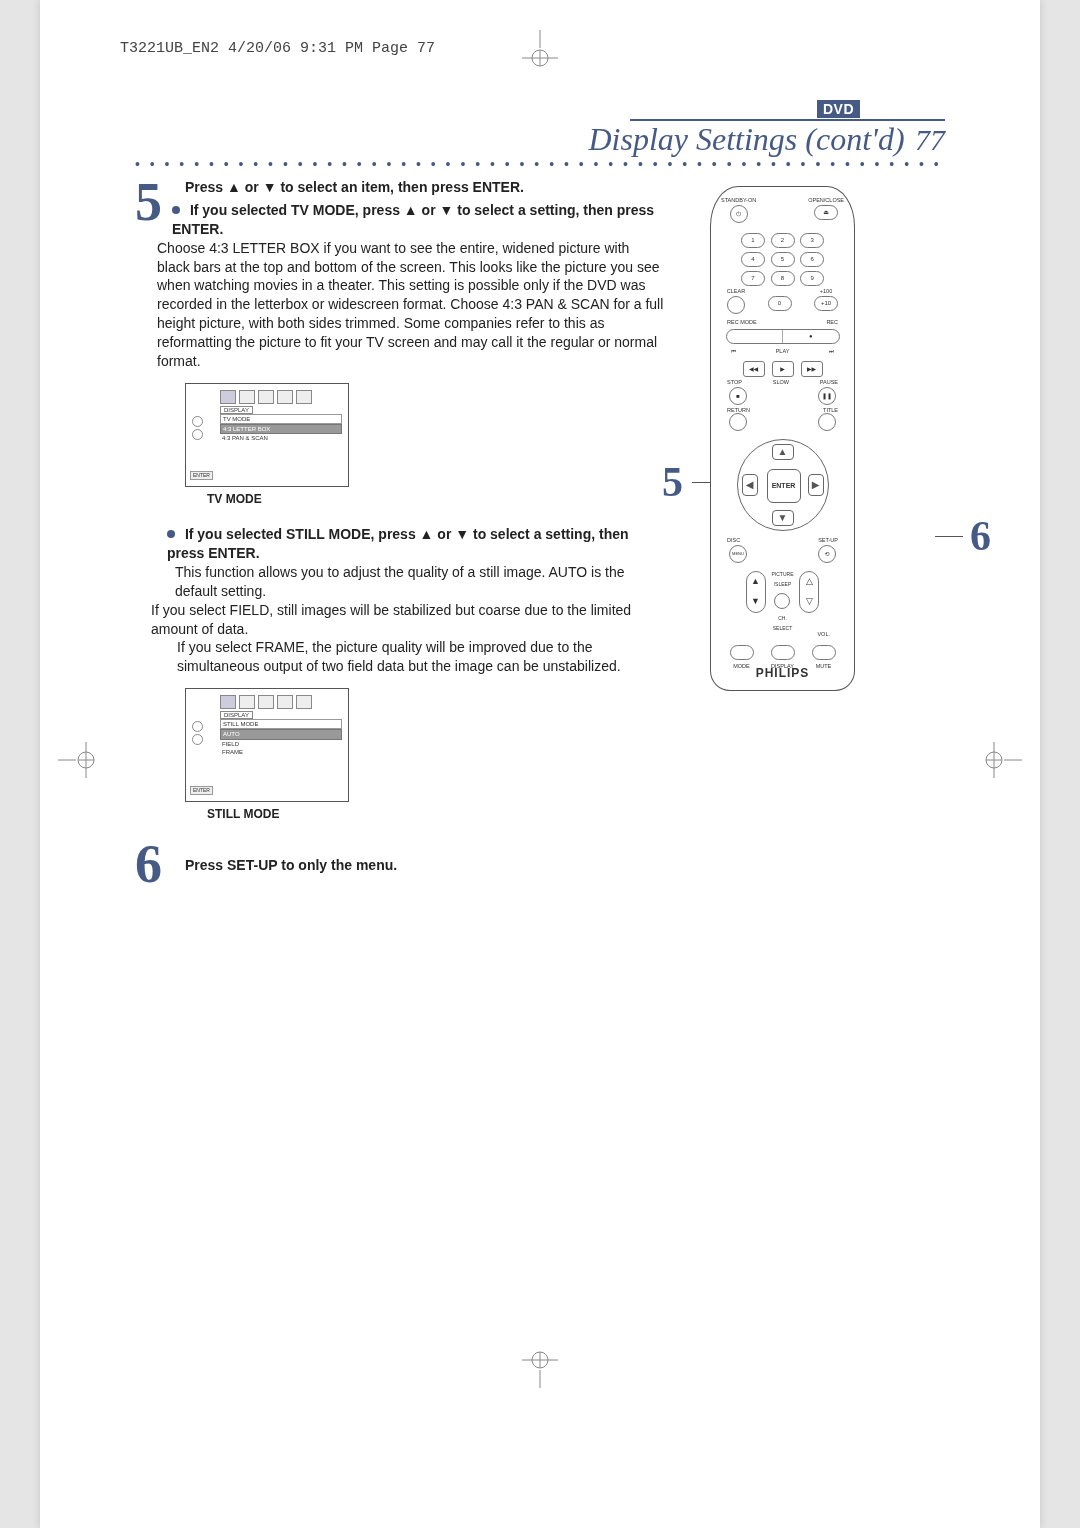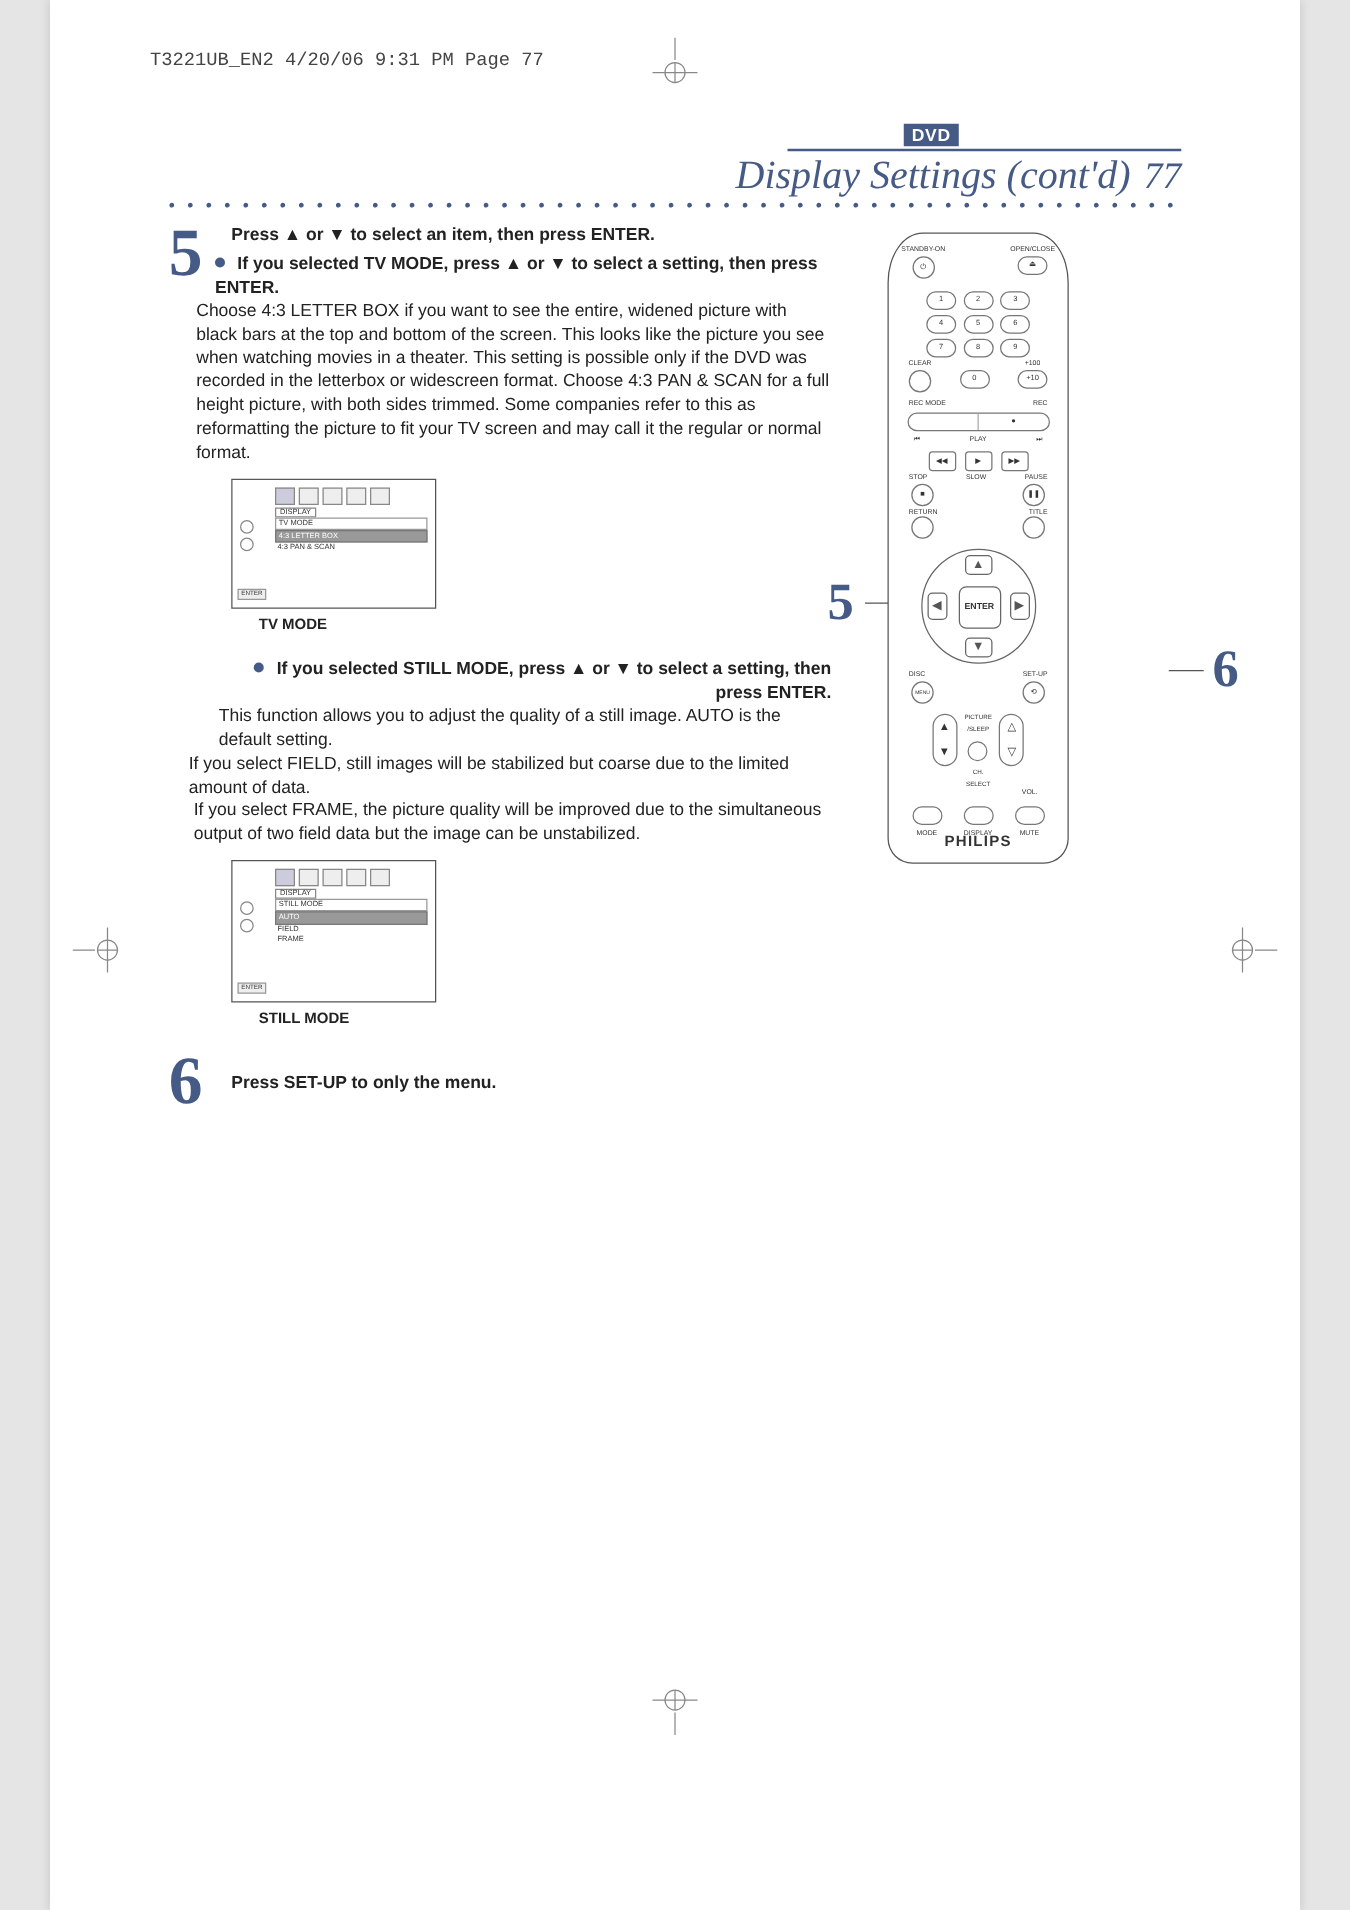--- a/index.html
+++ b/index.html
@@ -52,21 +52,21 @@
   .content {
     position: absolute;
     top: 100px;
     left: 95px;
     right: 95px;
   }
   .dvd-badge {
     float: right;
     width: 230px;
     border-bottom: 2px solid #455a84;
-    text-align: center;
+    text-align: right;
     padding-right: 85px;
     padding-bottom: 1px;
   }
   .dvd-badge span {
     color: #fff;
     background: #455a84;
     font-weight: bold;
     font-size: 14px;
     padding: 1px 6px;
     letter-spacing: 0.5px;
@@ -422,27 +422,27 @@
           </div>
           <div class="dtitle"><span>DISPLAY</span></div>
           <div class="row outl">TV MODE</div>
           <div class="row hl">4:3 LETTER BOX</div>
           <div class="row">4:3 PAN &amp; SCAN</div>
           <div class="nav"><span class="ring"></span><br><span class="ring"></span></div>
           <div class="enterbtn">ENTER</div>
         </div>
         <div class="caption">TV MODE</div>
 
-        <div style="margin-left:32px;text-align:right;">
+        <div style="margin-left:32px;">
           <span class="bullet"></span>
           <span class="sub-bold">If you selected STILL MODE, press ▲ or ▼ to select a setting, then press ENTER.</span>
         </div>
         <div style="margin-left:40px;">This function allows you to adjust the quality of a still image.  AUTO is the default setting.</div>
         <div style="margin-left:16px;">If you select FIELD, still images will be stabilized but coarse due to the limited amount of data.</div>
-        <div style="margin-left:20px;">If you select FRAME, the picture quality will be improved due to the simultaneous output of two field data but the image can be unstabilized.</div>
+        <div style="margin-left:42px;">If you select FRAME, the picture quality will be improved due to the simultaneous output of two field data but the image can be unstabilized.</div>
 
         <div class="menu-box" style="height:100px;">
           <div class="tabrow">
             <div class="tab sel"></div>
             <div class="tab"></div>
             <div class="tab"></div>
             <div class="tab"></div>
             <div class="tab"></div>
           </div>
           <div class="dtitle"><span>DISPLAY</span></div>

